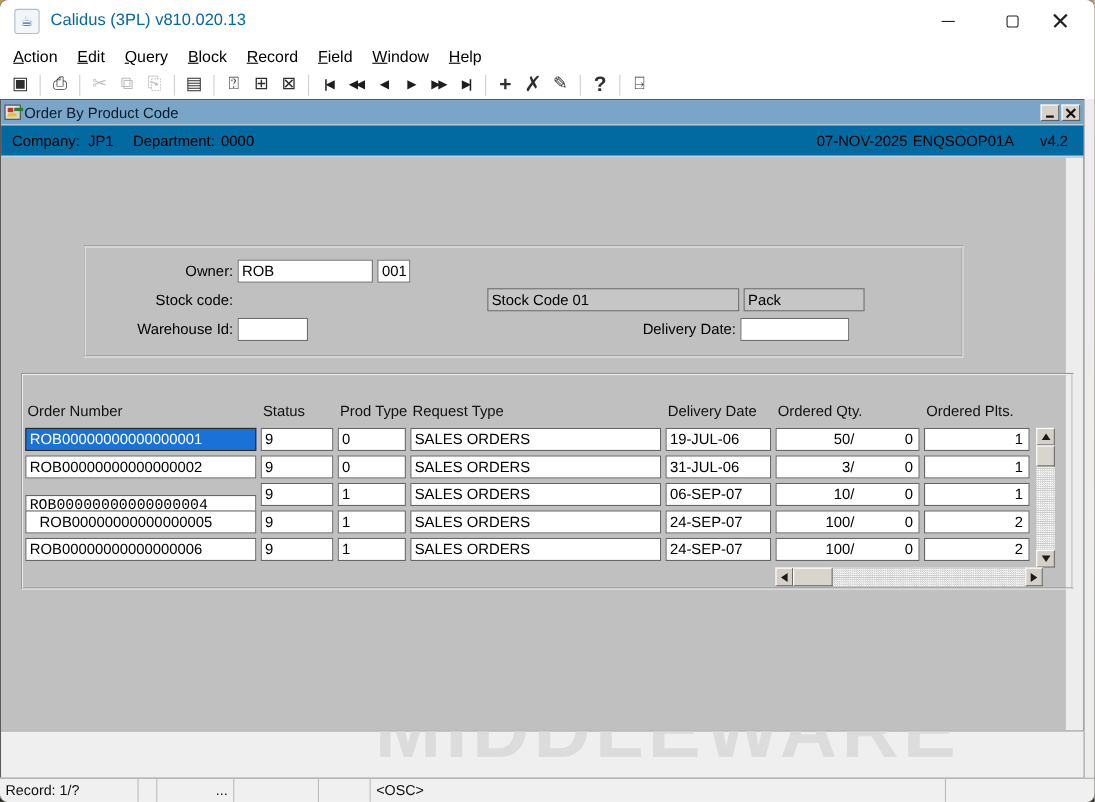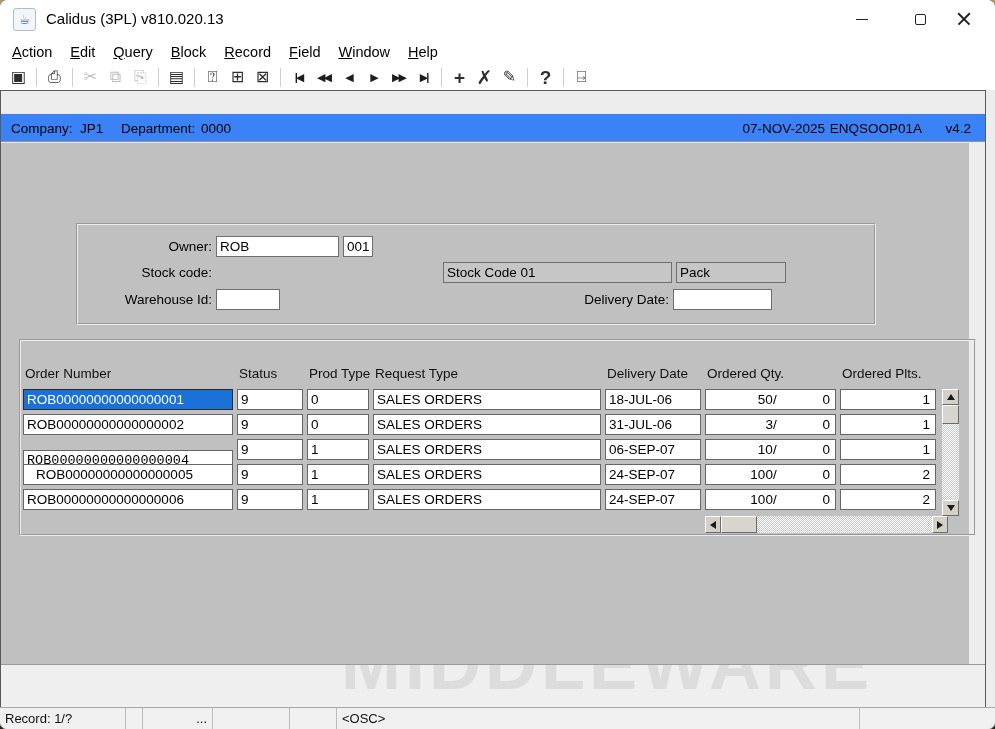--- a/index.html
+++ b/index.html
@@ -12,21 +12,21 @@
   #app {
     position:relative; width:995px; height:729px; overflow:hidden;
     border-radius:8px; background:#ffffff;
     box-shadow:0 0 0 1px #8a8a8a;
   }
   
   #titlebar { position:absolute; left:0; top:0; width:995px; height:40px; background:#ffffff; }
   #java-icon { position:absolute; left:13px; top:8px; width:23px; height:23px;
     border:1px solid #aebdcb; border-radius:3px; background:#f3f6f9;
     display:flex; align-items:center; justify-content:center; font-size:13px; color:#3b6ea5; }
-  #win-title { position:absolute; left:46px; top:10px; font-size:15px; color:#000000; }
+  #win-title { position:absolute; left:46px; top:10px; font-size:15px; color:#0369a1; }
   .winctl { position:absolute; top:0; width:46px; height:38px; display:flex; align-items:center; justify-content:center; }
   #btn-min { right:110px; } #btn-max { right:52px; } #btn-close { right:8px; }
   .min-glyph { width:12px; height:0; border-top:1.6px solid #222; }
   .max-glyph { width:11px; height:11px; border:1.6px solid #222; border-radius:2px; }
   .x-glyph { position:relative; width:14px; height:14px; }
   .x-glyph::before,.x-glyph::after { content:""; position:absolute; left:-1px; top:6px; width:16px; height:1.6px; background:#222; }
   .x-glyph::before { transform:rotate(45deg); } .x-glyph::after { transform:rotate(-45deg); }
   
   #menubar { position:absolute; left:0; top:40px; width:995px; height:24px; background:#fff;
     display:flex; align-items:center; padding-left:8px; gap:10px; font-size:14.5px; color:#000; }
@@ -52,21 +52,21 @@
   #mdi-icon::after { content:""; position:absolute; left:2px; top:7px; width:8px; height:3px; background:#e8c22a; box-shadow:6px -5px 0 #2d7a2d; }
   #mdi-title { font-size:13.5px; color:#0a1a2a; }
   .mdi-btn { width:17px; height:15px; background:#d6d2ca; border:1px solid; border-color:#ffffff #5f5f5f #5f5f5f #ffffff;
     display:flex; align-items:center; justify-content:center; margin-left:2px; }
   #mdi-btns { margin-left:auto; display:flex; }
   .mdi-min-glyph { width:7px; height:0; border-top:2px solid #111; margin-top:7px; }
   .mdi-x-glyph { position:relative; width:9px; height:9px; }
   .mdi-x-glyph::before,.mdi-x-glyph::after { content:""; position:absolute; left:-1px; top:4px; width:11px; height:1.6px; background:#111; }
   .mdi-x-glyph::before { transform:rotate(45deg); } .mdi-x-glyph::after { transform:rotate(-45deg); }
   
-  #hdrstrip { position:absolute; left:0; top:22px; width:100%; height:30px; background:#3b82f6;
+  #hdrstrip { position:absolute; left:0; top:22px; width:100%; height:30px; background:#0369a1;
     border-top:1px solid #e8e8e8; border-bottom:2px groove #e9e9e9; font-size:13.5px; color:#000;padding-left:35px; }
   #hdrstrip span { position:absolute; top:7px; }
   .hs-company-label { left:10px; } .hs-company { left:79px; }
   .hs-dept-label { left:120px; } .hs-dept { left:200px; }
   .hs-date { right:160px; } .hs-prog { right:63px; } .hs-ver { right:14px; }
   
   #canvas { position:absolute; left:0; top:52px; width:968px; height:521px; background:#c0c0c0; }
   .groovebox { position:absolute; border:2px groove #ececec; }
   #formbox { left:75px; top:80px; width:800px; height:102px; }
   #gridbox { left:18px; top:196px; width:957px; height:197px; }
@@ -205,20 +205,32 @@
       <button class="tbtn big">
         <span class="tglyph">?</span>
       </button>
       <span class="tsep"></span>
       <button class="tbtn">
         <span class="tglyph">⍈</span>
       </button>
     </div>
 
   <div id="mdi">
+    <div id="mdi-titlebar">
+      <span id="mdi-icon"></span>
+      <span id="mdi-title">Order By Product Code</span>
+      <span id="mdi-btns">
+        <span class="mdi-btn">
+            <span class="mdi-min-glyph"></span>
+          </span>
+        <span class="mdi-btn">
+            <span class="mdi-x-glyph"></span>
+          </span>
+      </span>
+    </div>
 
     <div id="hdrstrip">
       <span class="hs-company-label">Company:</span>
       <span class="hs-company">JP1</span>
       <span class="hs-dept-label">Department:</span>
       <span class="hs-dept">0000</span>
       <span class="hs-date">07-NOV-2025</span>
       <span class="hs-prog">ENQSOOP01A</span>
       <span class="hs-ver">v4.2</span>
     </div>
@@ -245,21 +257,21 @@
           <div class="ghead" style="left: 238px;">Status</div>
           <div class="ghead" style="left: 308px;">Prod Type</div>
           <div class="ghead" style="left: 374px;">Request Type</div>
           <div class="ghead" style="left: 606px;">Delivery Date</div>
           <div class="ghead" style="left: 706px;">Ordered Qty.</div>
           <div class="ghead" style="left: 841px;">Ordered Plts.</div>
           <div class="gcell sel" style="left: 22px; top: 246px; width: 210px;">ROB00000000000000001</div>
           <div class="gcell" style="left: 236px; top: 246px; width: 66px;">9</div>
           <div class="gcell" style="left: 306px; top: 246px; width: 62px;">0</div>
           <div class="gcell" style="left: 372px; top: 246px; width: 228px;">SALES ORDERS</div>
-          <div class="gcell" style="left: 604px; top: 246px; width: 96px;">18-JUL-06</div>
+          <div class="gcell" style="left: 604px; top: 246px; width: 96px;">19-JUL-06</div>
           <div class="gcell" style="left: 704px; top: 246px; width: 131px;">
             <span class="q1">50/</span>
             <span class="q2">0</span>
           </div>
           <div class="gcell r" style="left: 839px; top: 246px; width: 96px;">1</div>
           <div class="gcell" style="left: 22px; top: 271px; width: 210px;">ROB00000000000000002</div>
           <div class="gcell" style="left: 236px; top: 271px; width: 66px;">9</div>
           <div class="gcell" style="left: 306px; top: 271px; width: 62px;">0</div>
           <div class="gcell" style="left: 372px; top: 271px; width: 228px;">SALES ORDERS</div>
           <div class="gcell" style="left: 604px; top: 271px; width: 96px;">31-JUL-06</div>

